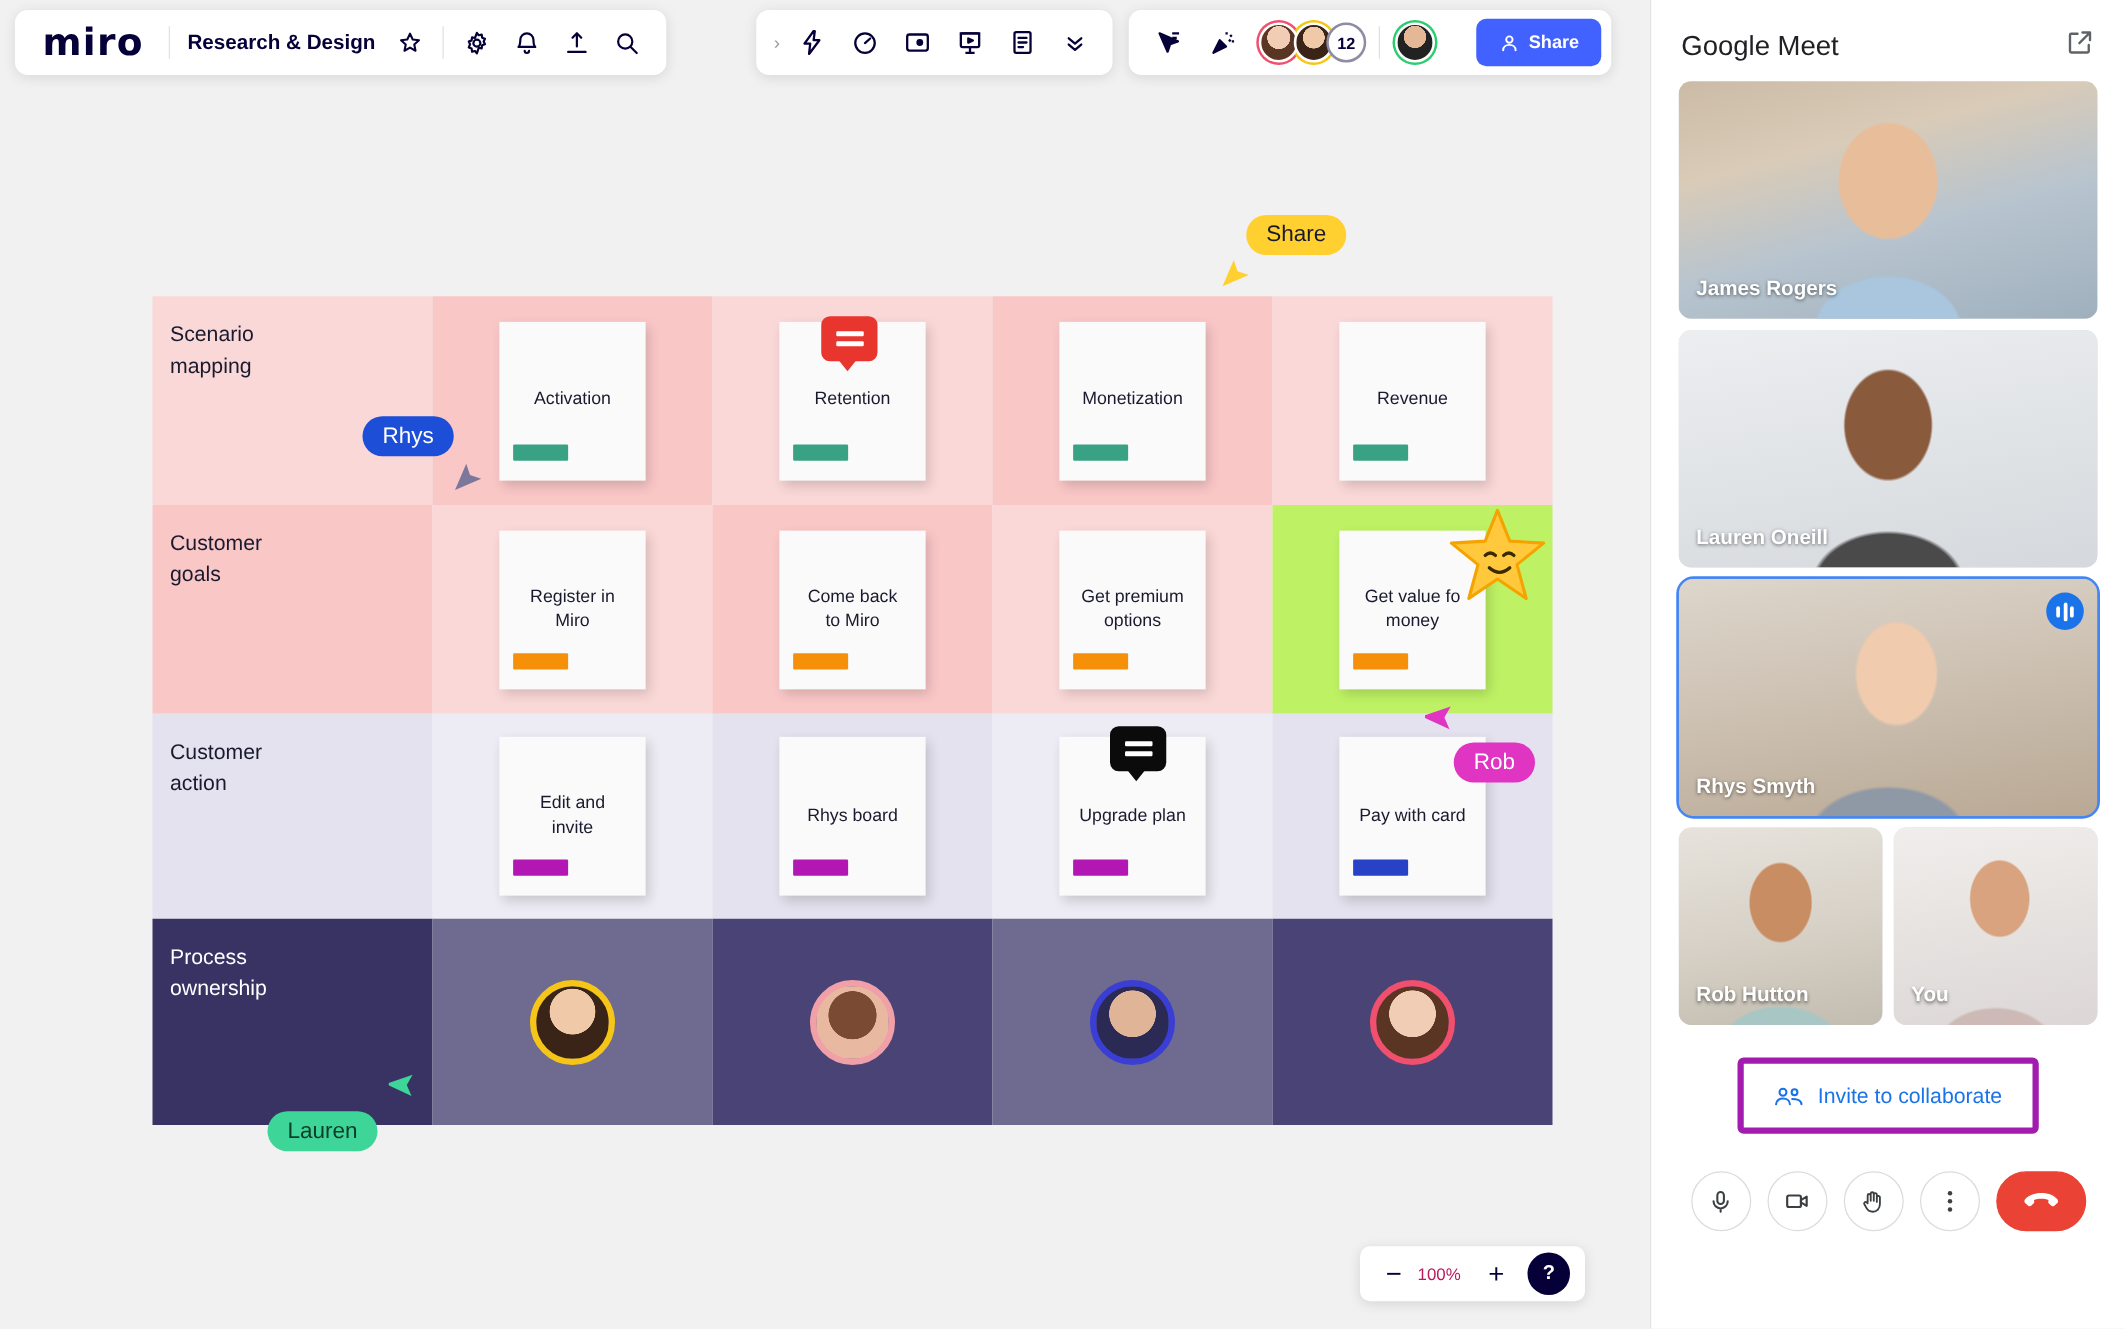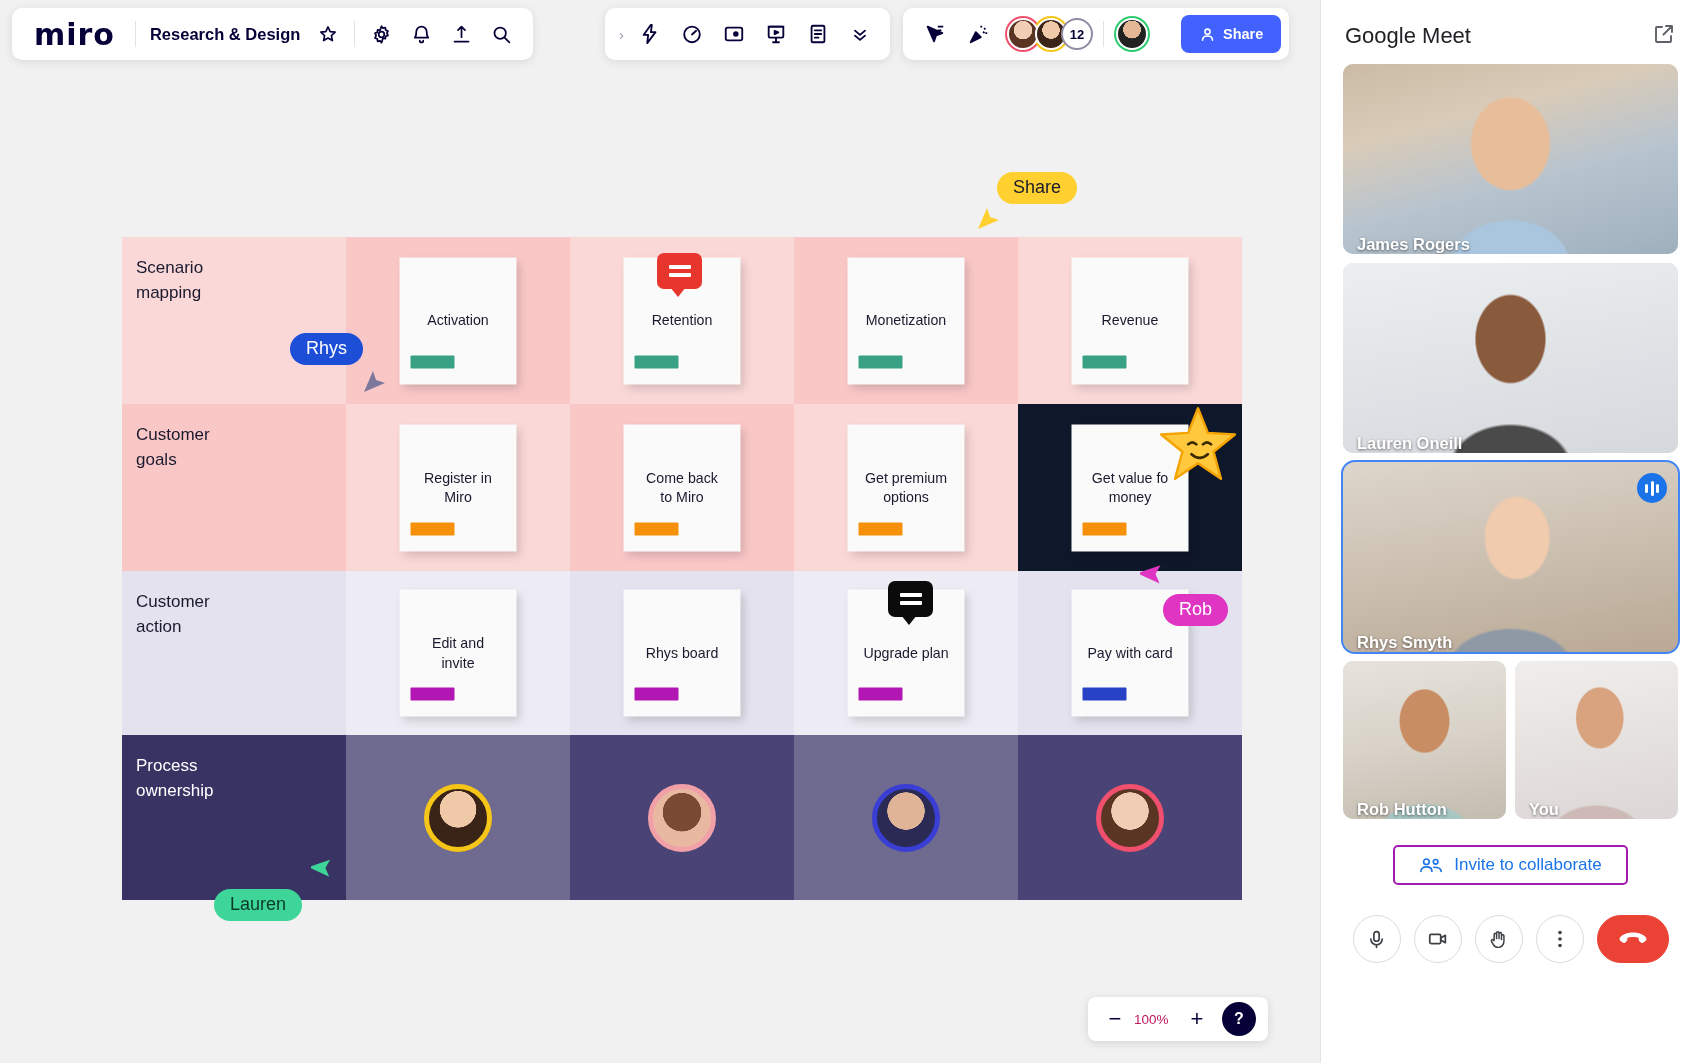--- a/index.html
+++ b/index.html
@@ -89,21 +89,21 @@
     font-size: 17px; line-height: 1.45; color: #1a1a2e;
     padding: 19px 0 0 14px; white-space: pre-line;
   }
   .rowlabel.light { color: #ffffff; }
 
   .r1a { background: #fbd8d8; }  .r1b { background: #fac7c7; }
   .r1c { background: #fbd8d8; }  .r1d { background: #fac7c7; }
   .r1e { background: #fbd8d8; }
   .r2a { background: #fac7c7; }  .r2b { background: #fbd8d8; }
   .r2c { background: #fac7c7; }  .r2d { background: #fbd8d8; }
-  .r2e { background: #0f172a; }
+  .r2e { background: #bef264; }
   .r3a { background: #e3e2ee; }  .r3b { background: #edecf4; }
   .r3c { background: #e3e2ee; }  .r3d { background: #edecf4; }
   .r3e { background: #e3e2ee; }
   .r4a { background: #393364; }  .r4b { background: #6e6a90; }
   .r4c { background: #4a4476; }  .r4d { background: #6e6a90; }
   .r4e { background: #4a4476; }
 
   .sticky {
     position: absolute; width: 117px; height: 127px;
     background: #fafafa;
@@ -188,44 +188,44 @@
   #meet-head {
     display: flex; align-items: center; justify-content: space-between;
     padding: 22px 2px 14px;
   }
   #meet-title { font-size: 22px; color: #202124; font-weight: 400; }
   .tile {
     position: relative; border-radius: 10px; overflow: hidden;
     background: #dadce0; margin-bottom: 9px;
   }
   .tile .nm {
-    position: absolute; left: 14px; bottom: 0;
+    position: absolute; left: 14px; bottom: 14px;
     color: #fff; font-size: 16.5px; font-weight: 700;
     text-shadow: 0 1px 3px rgba(0,0,0,.55);
   }
   .tile.active {
     outline: 3px solid #4285f4; outline-offset: -1px;
     border-radius: 12px;
   }
   .speaking {
     position: absolute; right: 11px; top: 11px;
     width: 30px; height: 30px; border-radius: 50%;
     background: #1a73e8; display: flex; align-items: center;
     justify-content: center; gap: 2.5px;
   }
   .speaking i { display: block; width: 3px; background: #fff; border-radius: 2px; }
   .row2 { display: flex; gap: 9px; }
   .row2 .tile { flex: 1; margin-bottom: 0; padding-left: 48px; }
 
   #invite-wrap { display: flex; justify-content: center; margin-top: 26px; }
   #invite-btn {
     display: flex; align-items: center; gap: 11px;
-    border: 2px solid #a21caf; background: #fff;
+    border: 5px solid #a21caf; background: #fff;
     color: #1a73e8; font-size: 17px;
-    border-radius: 5px; height: 40px; padding: 0 24px; cursor: pointer;
+    border-radius: 5px; height: 61px; padding: 0 24px; cursor: pointer;
     font-family: "Liberation Sans", sans-serif;
   }
   #meet-controls {
     display: flex; align-items: center; justify-content: center;
     gap: 13px; margin-top: 30px;
   }
   .ctrl {
     width: 48px; height: 48px; border-radius: 50%;
     border: 1px solid #dadce0; background: #fff;
     display: flex; align-items: center; justify-content: center;

